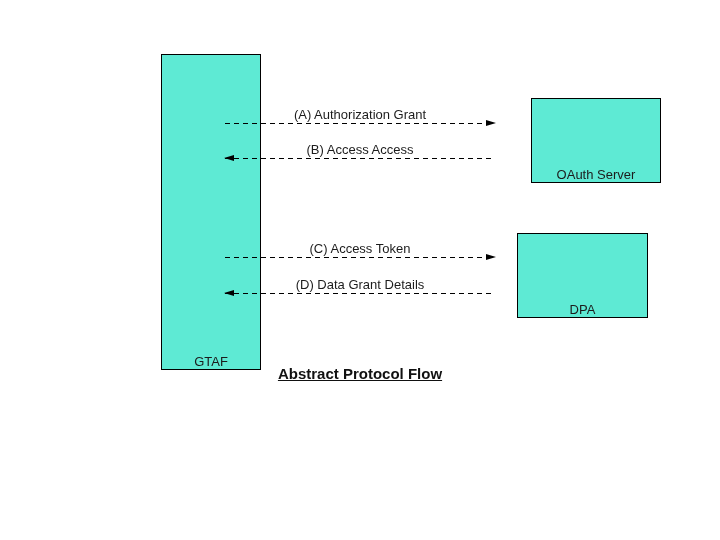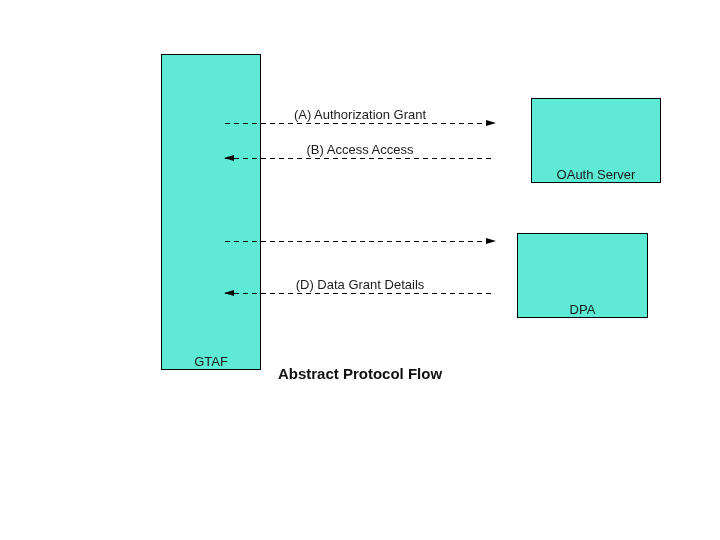--- a/index.html
+++ b/index.html
@@ -72,20 +72,21 @@
 
   .diagram-title {
     position: absolute;
     left: 0;
     right: 0;
     top: 365px;
     text-align: center;
     font-size: 15px;
     font-weight: bold;
     color: #111111;
+    text-decoration: underline;
   }
 </style>
 </head>
 <body>
 
 <div class="canvas">
 
   <div class="box box-gtaf">
     <span>GTAF</span>
   </div>
@@ -106,20 +107,21 @@
   </div>
 
   <div class="flow flow-b">
     <div class="flow-label">(B) Access Access</div>
     <div class="flow-line dir-left">
         <i class="arrowhead"></i>
       </div>
   </div>
 
   <div class="flow flow-c">
+    <div class="flow-label">(C) Access Token</div>
     <div class="flow-line dir-right">
         <i class="arrowhead"></i>
       </div>
   </div>
 
   <div class="flow flow-d">
     <div class="flow-label">(D) Data Grant Details</div>
     <div class="flow-line dir-left">
         <i class="arrowhead"></i>
       </div>

